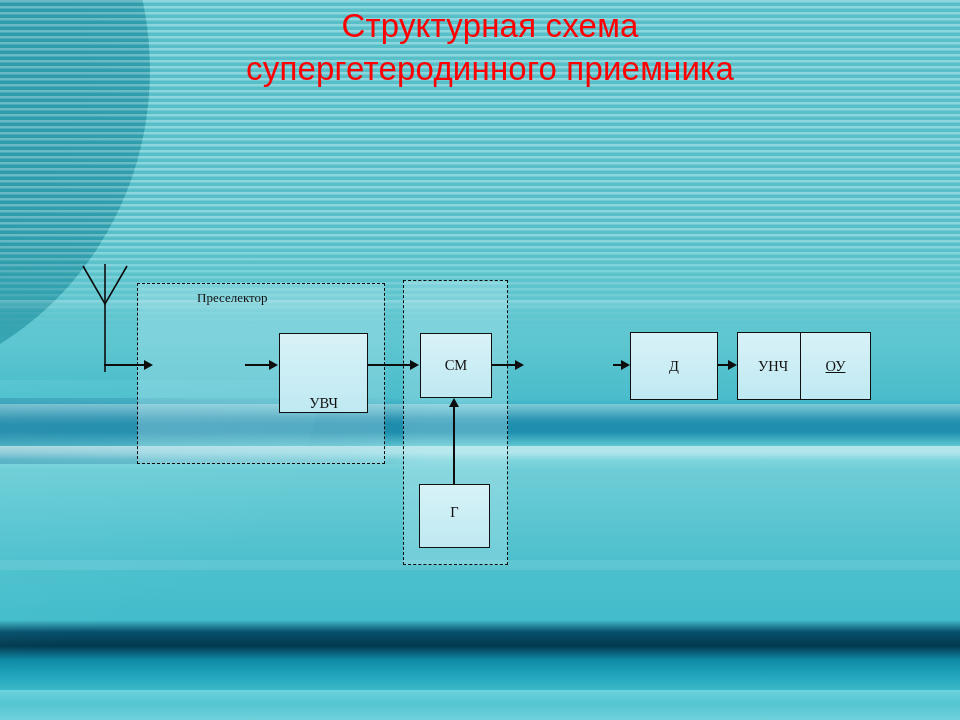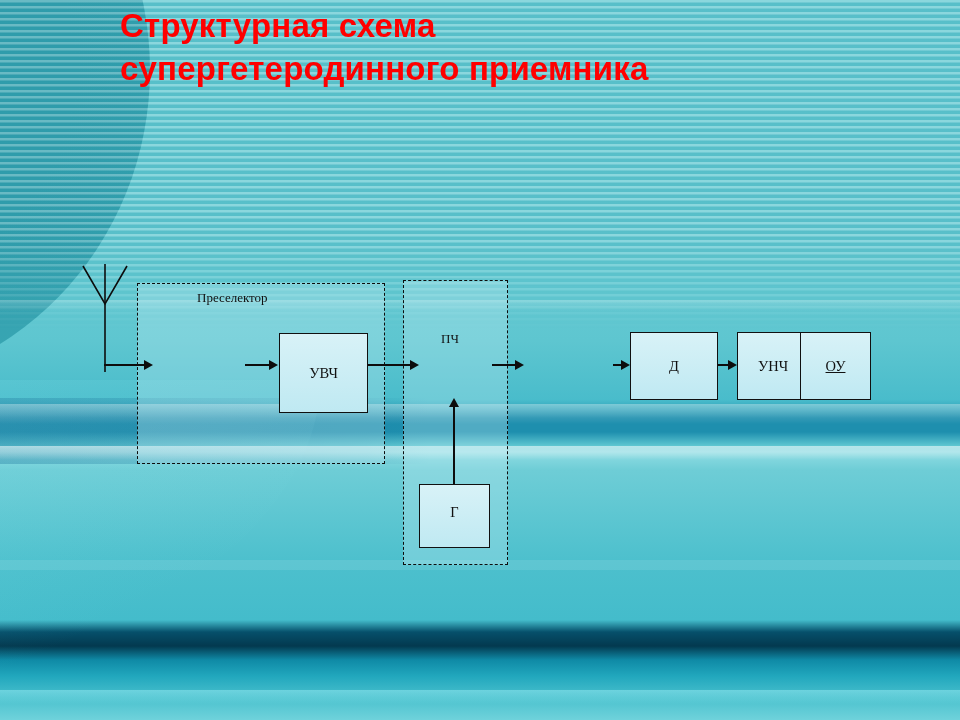--- a/index.html
+++ b/index.html
@@ -67,23 +67,24 @@
   .streak-d{top:690px;height:14px;background:linear-gradient(to bottom, rgba(170,245,250,0.45), rgba(170,245,250,0));}
   .streak-e{top:300px;height:12px;background:linear-gradient(to bottom, rgba(255,255,255,0.18), rgba(255,255,255,0));}
   .bg-left-dark{
     position:absolute;left:0;top:398px;width:430px;height:66px;
     background:linear-gradient(to right, rgba(20,110,150,0.38), rgba(20,110,150,0.10) 85%, rgba(20,110,150,0));
   }
 
   
   .title{
     position:absolute;left:120px;top:4px;width:740px;
+    text-align:center;
     color:#FF0000;
     font-family:"Liberation Sans", sans-serif;
-    font-weight:bold;
+    font-weight:normal;
     font-size:33px;
     line-height:43px;
     letter-spacing:0.2px;
     white-space:pre-line;
   }
 
   
   #diagram{position:absolute;left:0;top:0;width:960px;height:720px;}
 
   .dashed-group{
@@ -164,27 +165,30 @@
     <div class="dashed-group" style="left:403px;top:280px;width:105px;height:285px;"></div>
     <div class="group-label" style="left:441px;top:287px;margin-top:44px;">ПЧ</div>
 
     <div class="link h" style="left:104px;top:364px;width:40px;"></div>
     <div class="arrow-r" style="left:144px;top:360px;"></div>
 
 
     <div class="link h" style="left:245px;top:364px;width:24px;"></div>
     <div class="arrow-r" style="left:269px;top:360px;"></div>
 
-    <div class="node" style="left:279px;top:333px;width:89px;height:80px;align-items:flex-start;padding-top:31px;">
+    <div class="node" style="left:279px;top:333px;width:89px;height:80px;align-items:flex-end;padding-top:31px;">
       <span>УВЧ</span>
     </div>
 
     <div class="link h" style="left:368px;top:364px;width:42px;"></div>
     <div class="arrow-r" style="left:410px;top:360px;"></div>
 
+    <div class="node" style="left:420px;top:333px;width:72px;height:65px;align-items:center;">
+      <span>СМ</span>
+    </div>
 
     <div class="node" style="left:419px;top:484px;width:71px;height:64px;align-items:flex-start;padding-top:19px;">
       <span>Г</span>
     </div>
     <div class="link v" style="left:453px;top:406px;height:78px;"></div>
     <div class="arrow-u" style="left:449px;top:398px;"></div>
 
     <div class="link h" style="left:492px;top:364px;width:23px;"></div>
     <div class="arrow-r" style="left:515px;top:360px;"></div>
 

